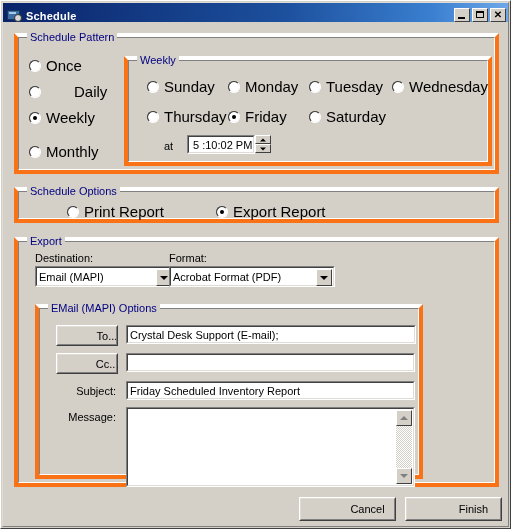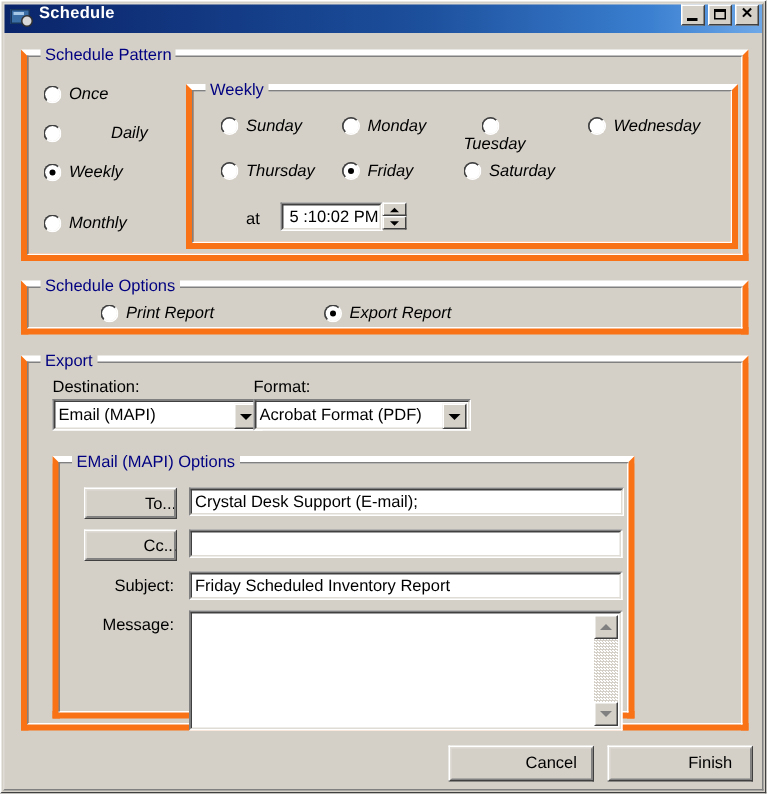--- a/index.html
+++ b/index.html
@@ -33,21 +33,21 @@
     background: #d4d0c8;
   }
 
   
   .titlebar {
     position: absolute;
     left: 2px; top: 2px;
     width: 505px; height: 19px;
     background: linear-gradient(to right, #0a246a 0%, #1c4f9c 55%, #3a7fd0 85%, #6ea8e8 100%);
     display: flex;
-    align-items: flex-start;
+    align-items: flex-end;
     padding: 0 2px 0 3px;
     box-sizing: border-box;
   }
   .title-icon {
     width: 16px; height: 15px;
     position: relative;
     flex: 0 0 auto;
     margin-right: 4px;
   }
   .title-icon .doc {
@@ -161,21 +161,21 @@
     box-sizing: border-box;
   }
   .radio.checked .dot:after {
     content: "";
     position: absolute;
     left: 3px; top: 3px;
     width: 4px; height: 4px;
     border-radius: 50%;
     background: #000000;
   }
-  .radio .rlabel { color: #000000; font-size: 11px; font-style: italic; }
+  .radio .rlabel { color: #000000; font-size: 15px; }
 
   
   .sunken {
     background: #ffffff;
     box-sizing: border-box;
     border-top: 1px solid #808080;
     border-left: 1px solid #808080;
     border-right: 1px solid #ffffff;
     border-bottom: 1px solid #ffffff;
     position: relative;
@@ -385,21 +385,21 @@
       <div class="group-label">Weekly</div>
 
       <div class="radio" style="left:18px; top:17px;">
         <span class="dot"></span>
         <span class="rlabel">Sunday</span>
       </div>
       <div class="radio" style="left:99px; top:17px;">
         <span class="dot"></span>
         <span class="rlabel">Monday</span>
       </div>
-      <div class="radio" style="left:180px; top:17px;flex-direction:column;">
+      <div class="radio" style="left:180px; top:17px;">
         <span class="dot"></span>
         <span class="rlabel">Tuesday</span>
       </div>
       <div class="radio" style="left:263px; top:17px;">
         <span class="dot"></span>
         <span class="rlabel">Wednesday</span>
       </div>
 
       <div class="radio" style="left:18px; top:47px;">
         <span class="dot"></span>
@@ -454,21 +454,21 @@
     <div class="lbl" style="left:16px; top:10px;">Destination:</div>
     <div class="combo sunken" style="left:16px; top:24px; width:140px;">
       <div class="inset"></div>
       <div class="fieldtext">Email (MAPI)</div>
       <div class="cbtn">
           <i></i>
         </div>
     </div>
 
     <div class="lbl" style="left:150px; top:10px;">Format:</div>
-    <div class="combo sunken" style="left:150px; top:24px; width:145px;">
+    <div class="combo sunken" style="left:150px; top:24px; width:166px;">
       <div class="inset"></div>
       <div class="fieldtext">Acrobat Format (PDF)</div>
       <div class="cbtn">
           <i></i>
         </div>
     </div>
 
     <div class="group" style="left:16px; top:62px; width:388px; height:175px;">
       <div class="gb-inner"></div>
       <div class="group-label">EMail (MAPI) Options</div>

